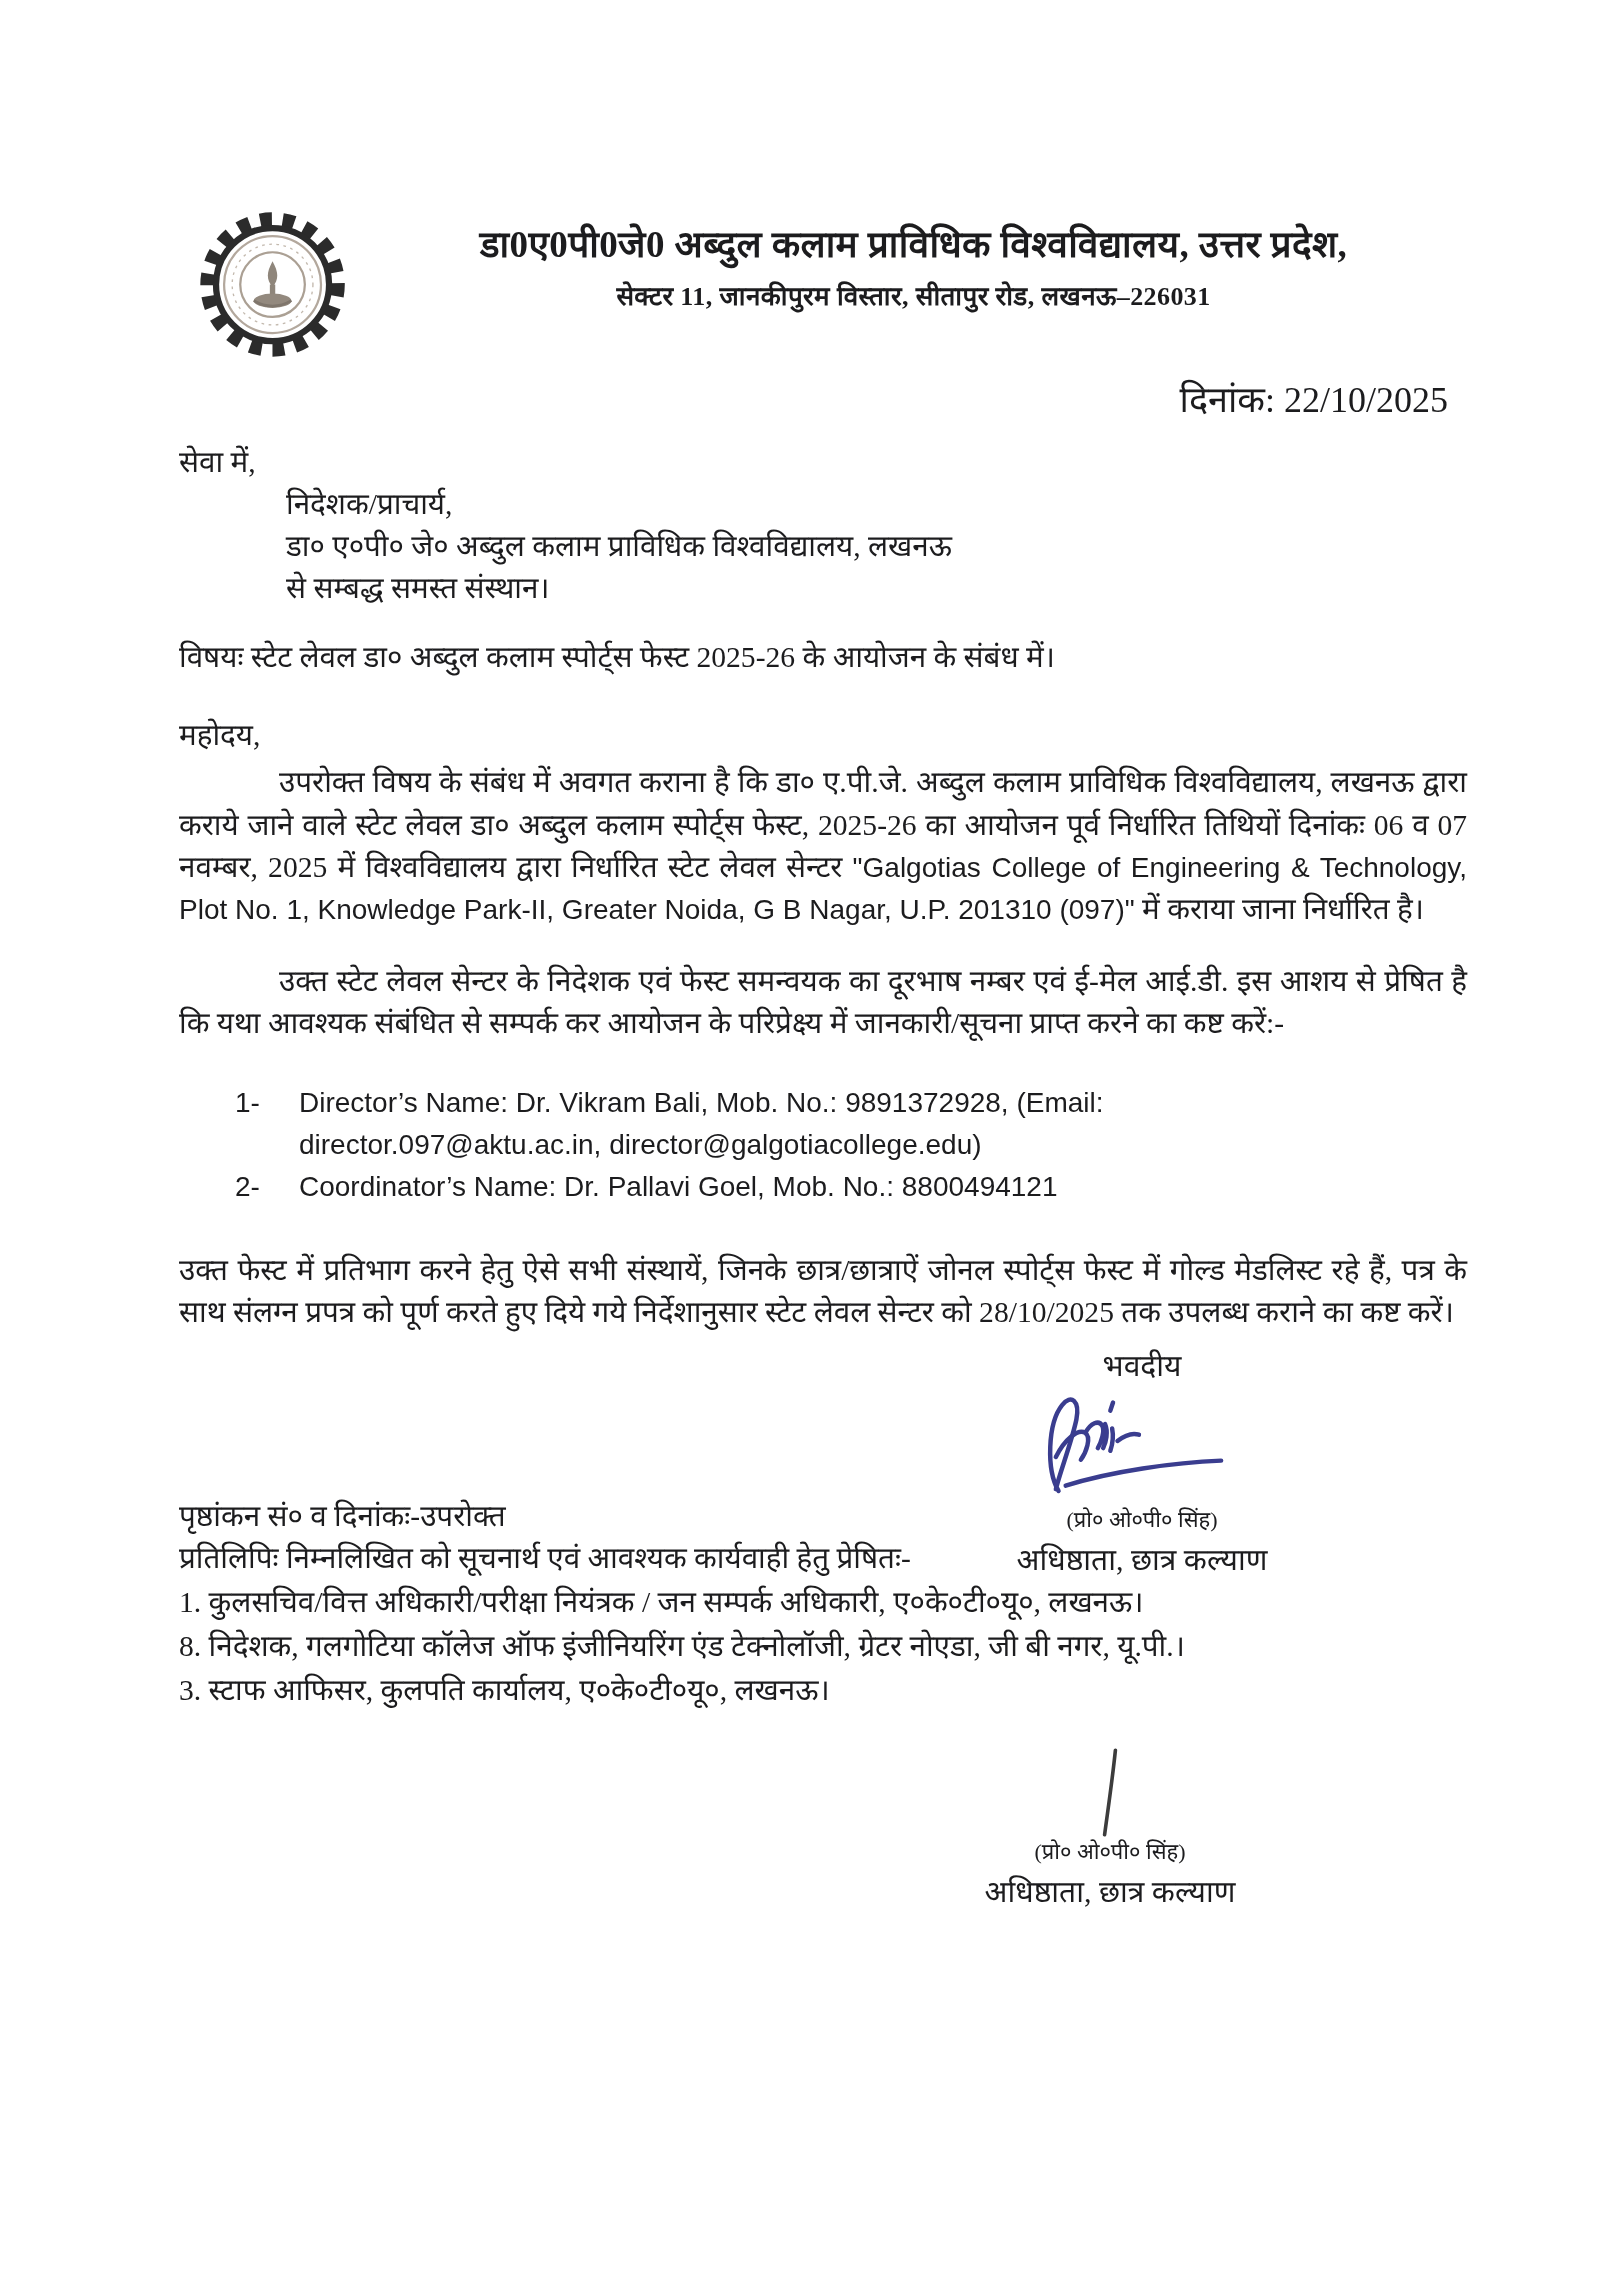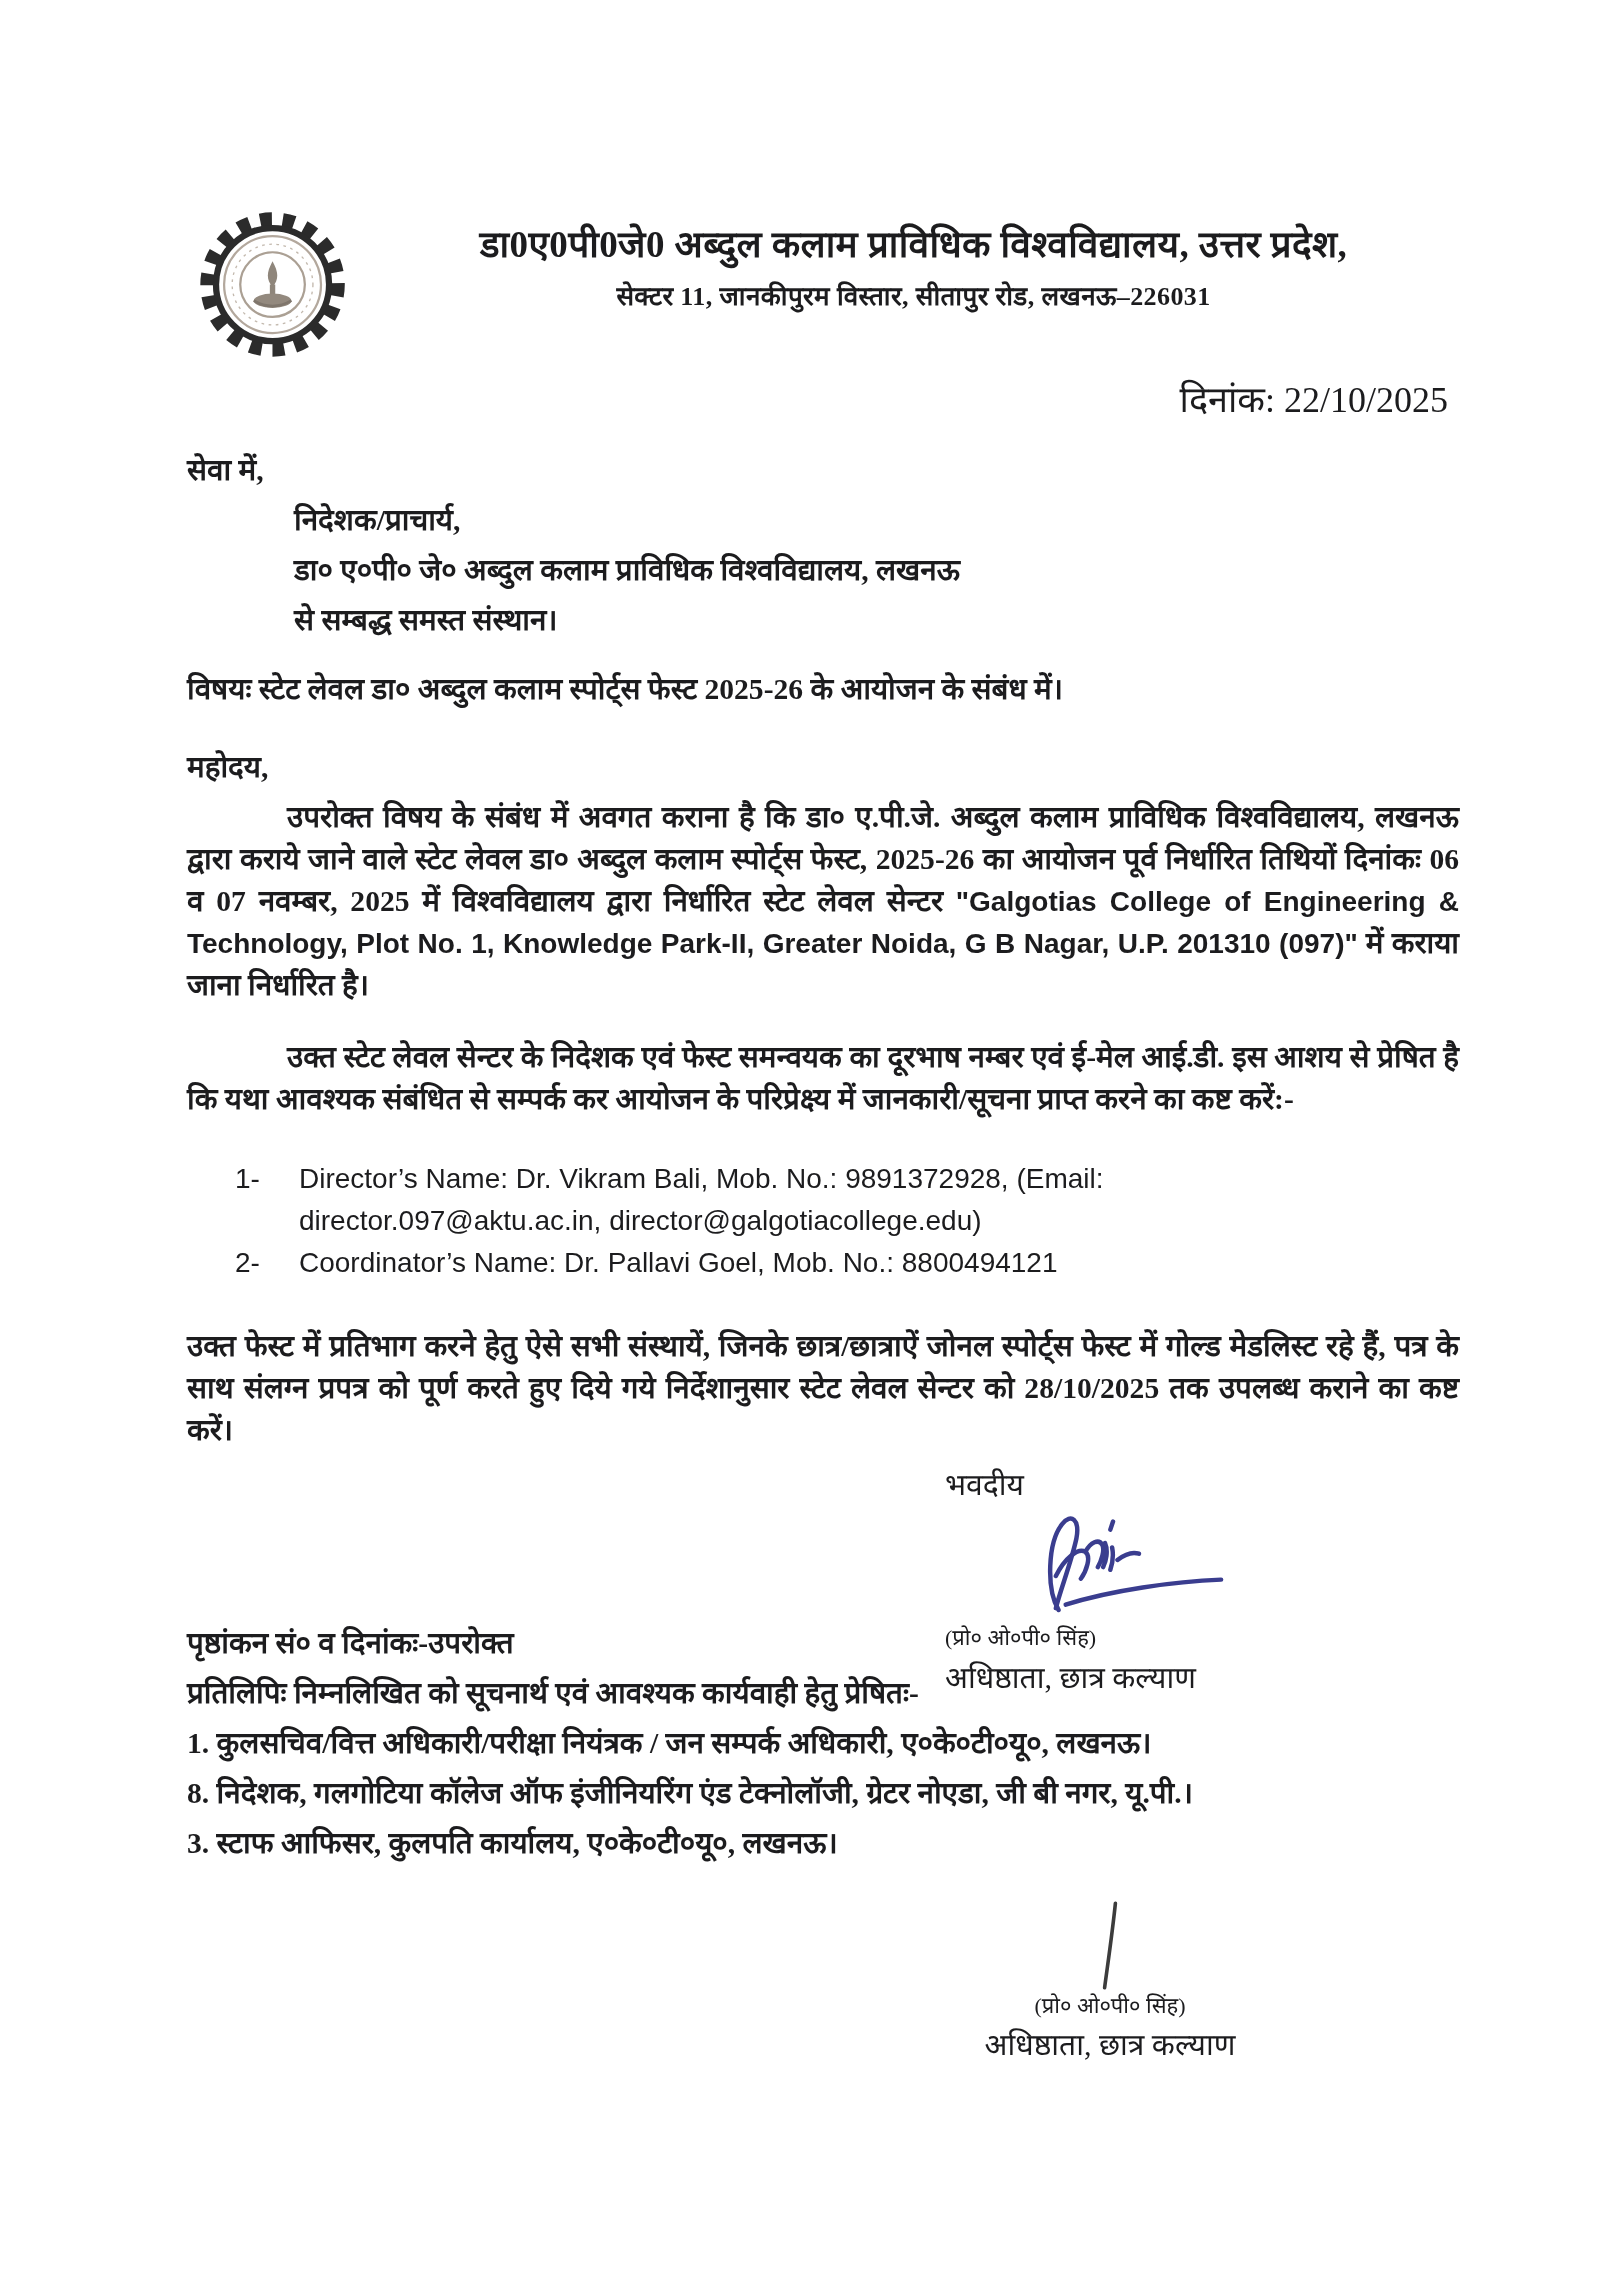--- a/index.html
+++ b/index.html
@@ -16,33 +16,33 @@
   }
   .logo{position:absolute;left:190px;top:202px;width:166px;height:166px;}
   .head-text{position:absolute;left:358px;top:217px;width:1111px;text-align:center;}
   .head-line1{font-size:37px;font-weight:700;letter-spacing:0.4px;}
   .head-line2{font-size:26px;font-weight:700;margin-top:9px;letter-spacing:0.4px;}
   .date-line{position:absolute;right:195px;top:374px;font-size:36px;}
   .body-content{position:absolute;left:179px;top:441px;width:1288px;font-size:29.6px;line-height:1.42;}
   .recipient-lines{margin-left:107px;}
   .subject{margin-top:27px;}
   .salutation{margin-top:36px;}
-  p{margin:8px;font-weight:bold;}
+  p{margin:0;}
   .para{ text-align:justify; }
   .indent{ text-indent:100px; }
   .mt1{margin-top:5.4px;}
   .mt2{margin-top:30px;}
   .en{font-family:"Liberation Sans","DejaVu Sans",sans-serif;font-size:28px;}
   .contacts{margin-top:38px;margin-left:56px;width:1155px;
     font-family:"Liberation Sans","DejaVu Sans",sans-serif;font-size:28px;line-height:1.5;}
   .contact-row{display:flex;}
   .contact-num{width:64px;flex:0 0 64px;}
   .contact-text{flex:1;}
   .para3{margin-top:41px;}
-  .sig-block{width:394px;margin-left:766px;margin-top:12.5px;text-align:left;}
+  .sig-block{width:394px;margin-left:766px;margin-top:12.5px;text-align:center;}
   .valediction{font-size:30px;}
   .signature-svg{display:block;margin:-5.4px auto -12.5px auto;}
   .sig-name{font-size:22px;}
   .sig-title{font-size:30px;margin-top:3.6px;}
   .endorsement{margin-top:-86px;}
   .cc-line{margin-top:1.8px;}
   .footer-sign{width:376px;margin-left:743px;margin-top:32px;text-align:center;}
   .stroke-svg{display:block;margin:0 auto -5.4px auto;}
 </style>
 </head>

